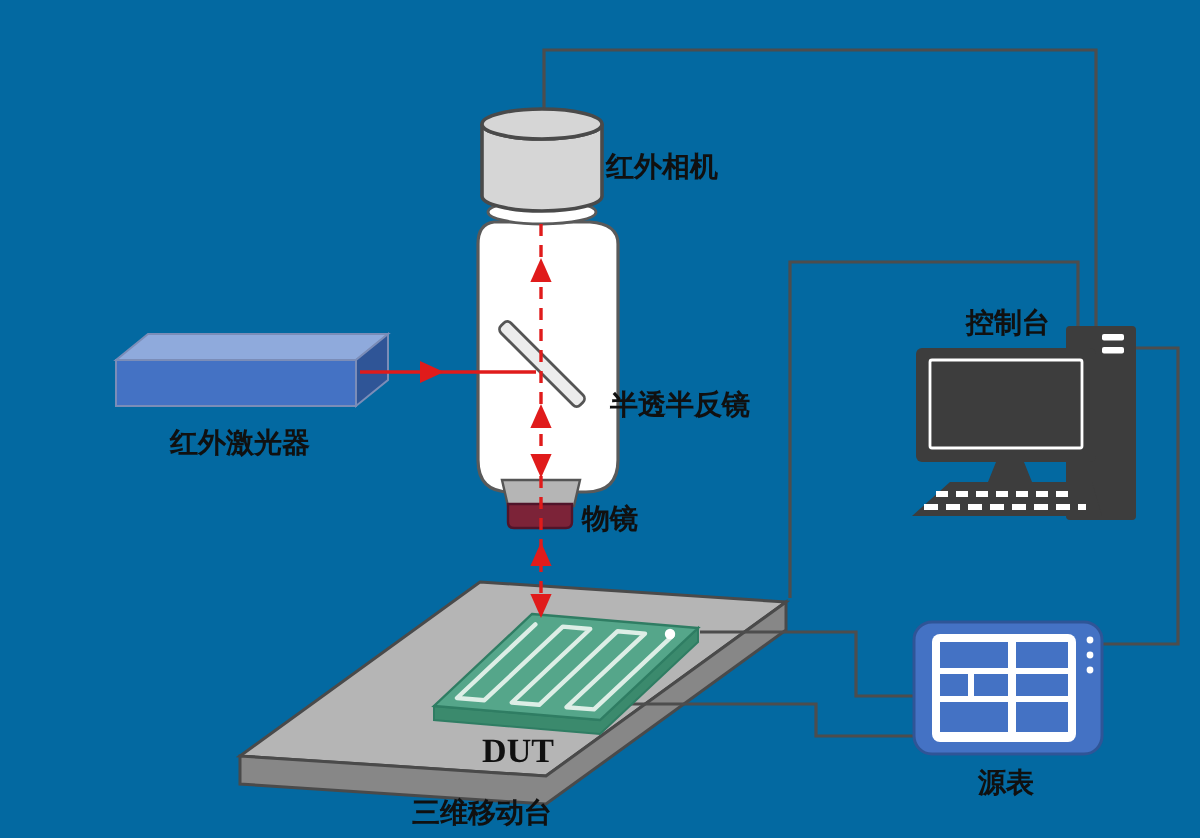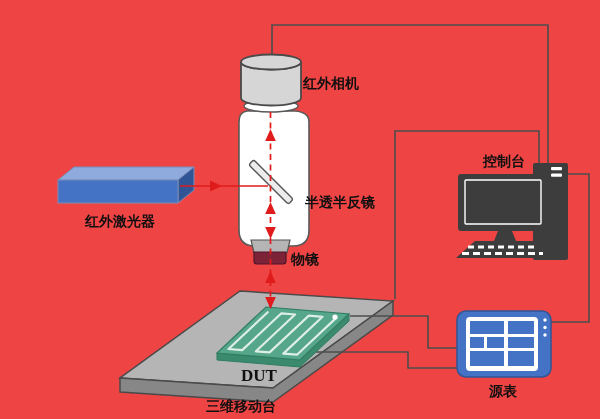--- a/index.html
+++ b/index.html
@@ -1,16 +1,16 @@
 <!DOCTYPE html>
 <html><head>
 <meta charset="utf-8">
 <style>
   html,body{margin:0;padding:0;background:#ffffff;}
-  .canvas{position:relative;width:600px;height:419px;background:#ef4444;overflow:hidden;}
+  .canvas{position:relative;width:600px;height:419px;background:#0369a1;overflow:hidden;}
   svg{display:block;}
   .wire{fill:none;stroke:#4d4d4d;stroke-width:1.6;}
   .cjk-label{font-family:"DejaVu Sans",sans-serif;font-weight:bold;font-size:14px;fill:#101010;}
   .serif-label{font-family:"Liberation Serif",serif;font-weight:bold;font-size:17px;fill:#101010;}
   .dark{fill:#3d3d3d;}
 </style>
 </head>
 <body>
 
 <div class="canvas">

